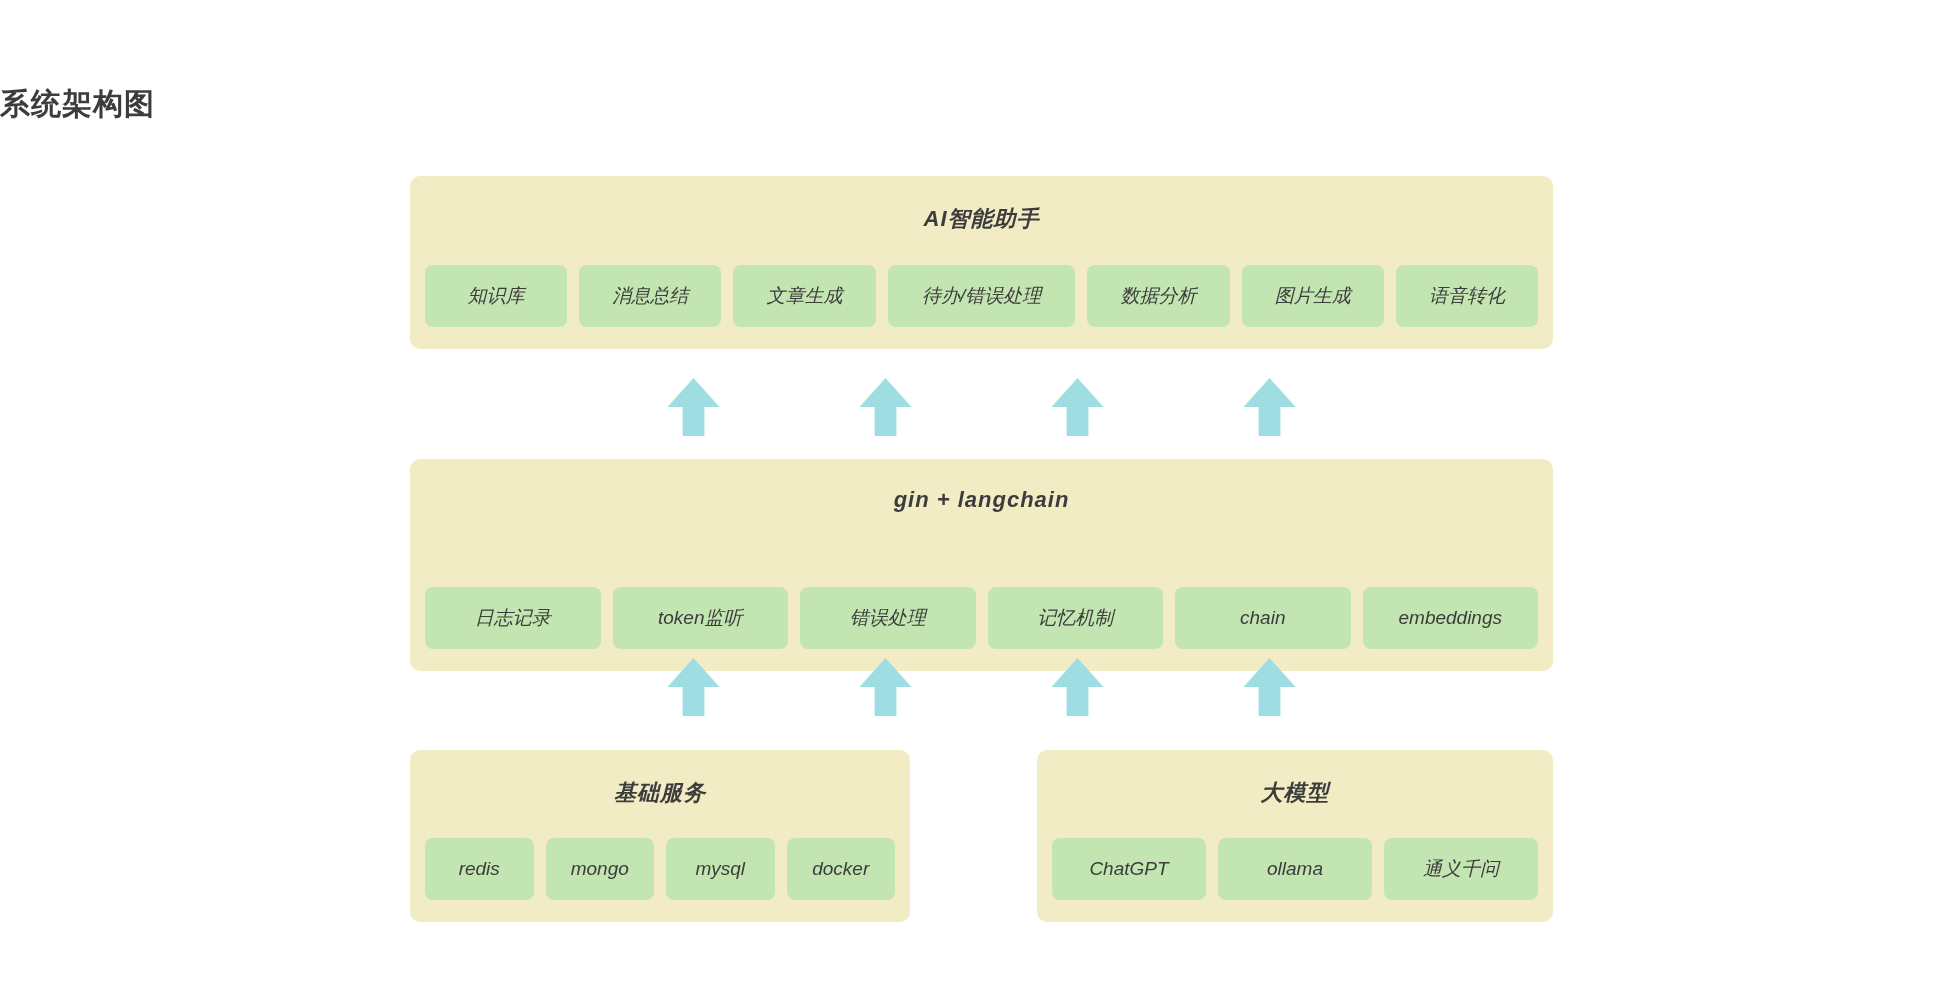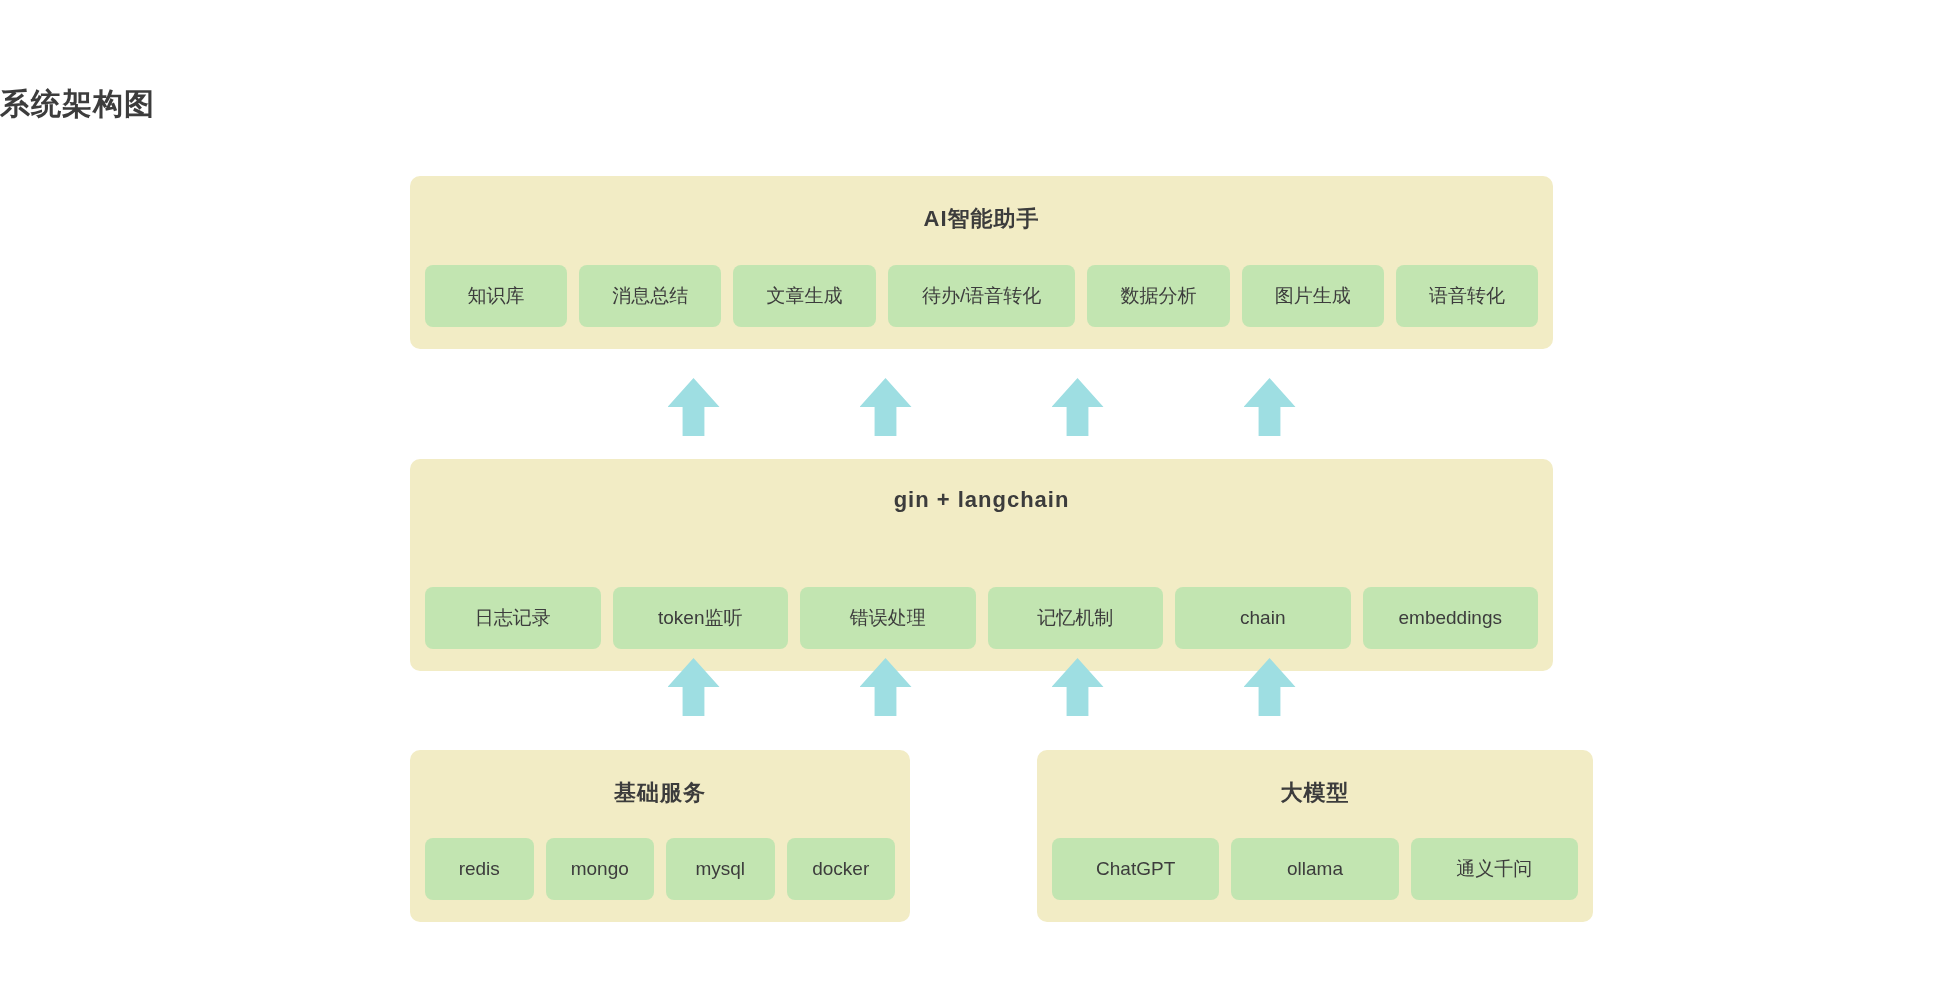--- a/index.html
+++ b/index.html
@@ -17,25 +17,26 @@
   .main-title {
     position: absolute; left: 0; right: 0; top: 84px;
     text-align: left; font-size: 30px; font-weight: 700;
     color: var(--text); letter-spacing: 1px;
   }
 
   .layer {
     position: absolute;
     background: var(--container-bg);
     border-radius: 10px;
+    font-style: italic;
   }
   .layer-1  { left: 410px; top: 176px; width: 1143px; height: 173px; }
   .layer-2  { left: 410px; top: 459px; width: 1143px; height: 212px; }
   .layer-3a { left: 410px; top: 750px; width: 500px;  height: 172px; }
-  .layer-3b { left: 1037px; top: 750px; width: 556px; height: 172px; }
+  .layer-3b { left: 1037px; top: 750px; width: 516px; height: 172px; }
 
   .layer-title {
     padding-top: 28px;
     text-align: center;
     font-size: 22px;
     font-weight: 600;
     color: var(--text);
     letter-spacing: 1px;
   }
 
@@ -75,21 +76,21 @@
 <div class="canvas">
 
   <div class="main-title">系统架构图</div>
 
   <section class="layer layer-1">
     <div class="layer-title">AI智能助手</div>
     <div class="chip-row row-wide-4">
         <div class="chip">知识库</div>
         <div class="chip">消息总结</div>
         <div class="chip">文章生成</div>
-        <div class="chip">待办/语音转化</div>
+        <div class="chip">待办/错误处理</div>
         <div class="chip">数据分析</div>
         <div class="chip">图片生成</div>
         <div class="chip">语音转化</div>
       </div>
   </section>
 
   <div class="arrow-row arrow-row-1">
       <div class="arrow"></div>
       <div class="arrow"></div>
       <div class="arrow"></div>

